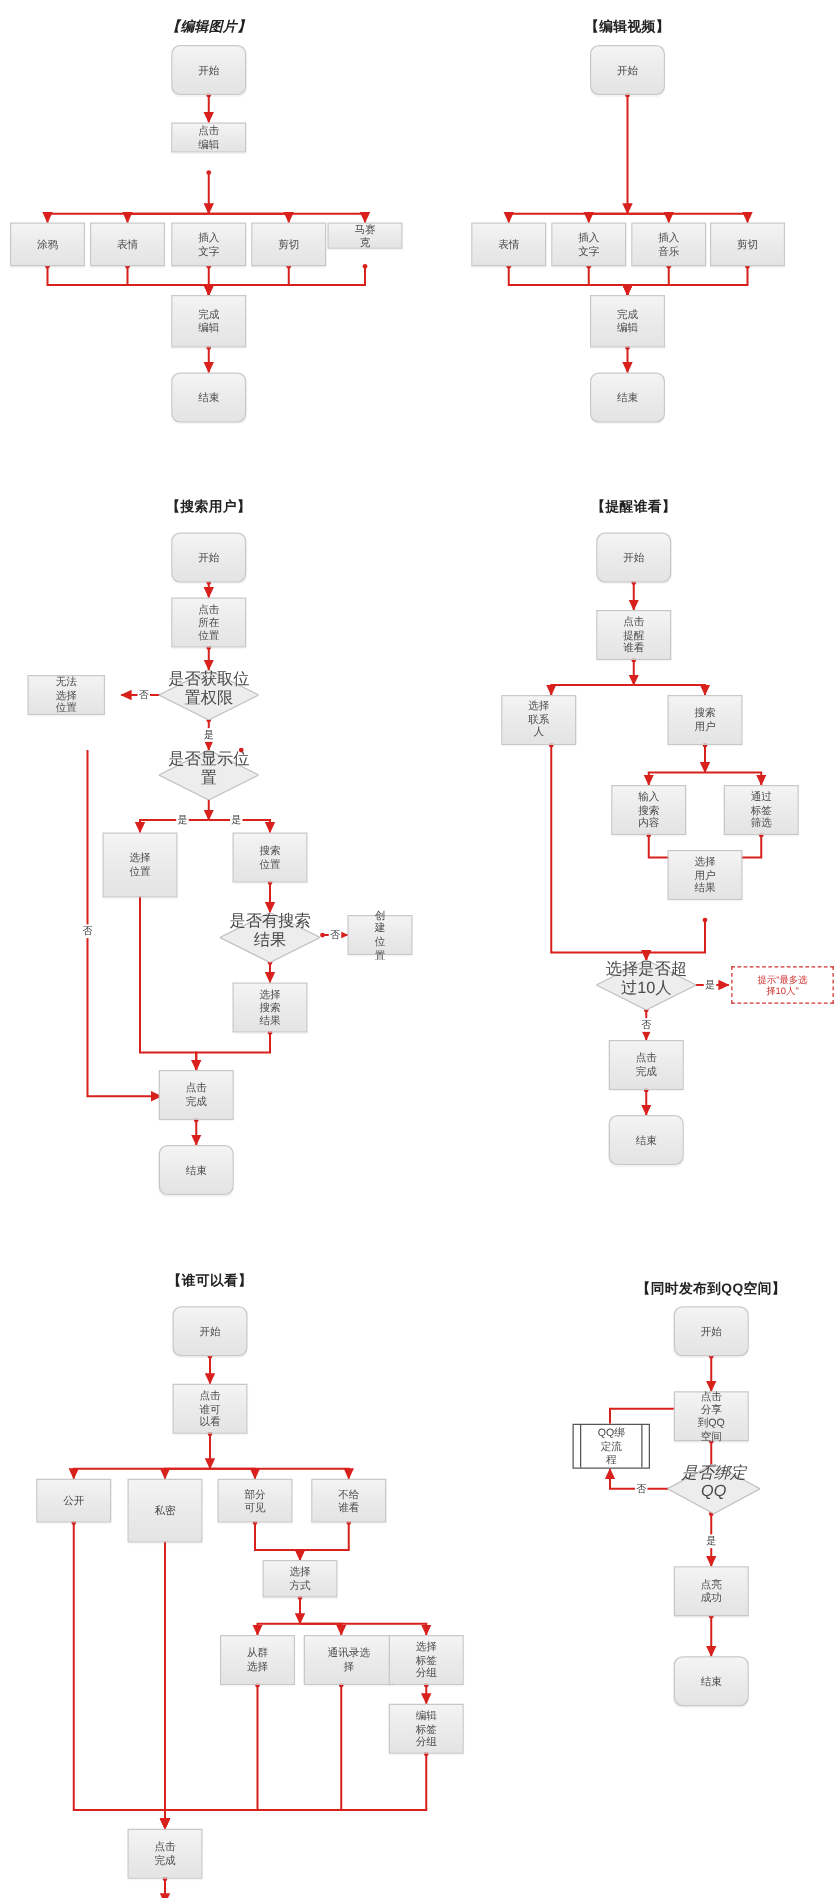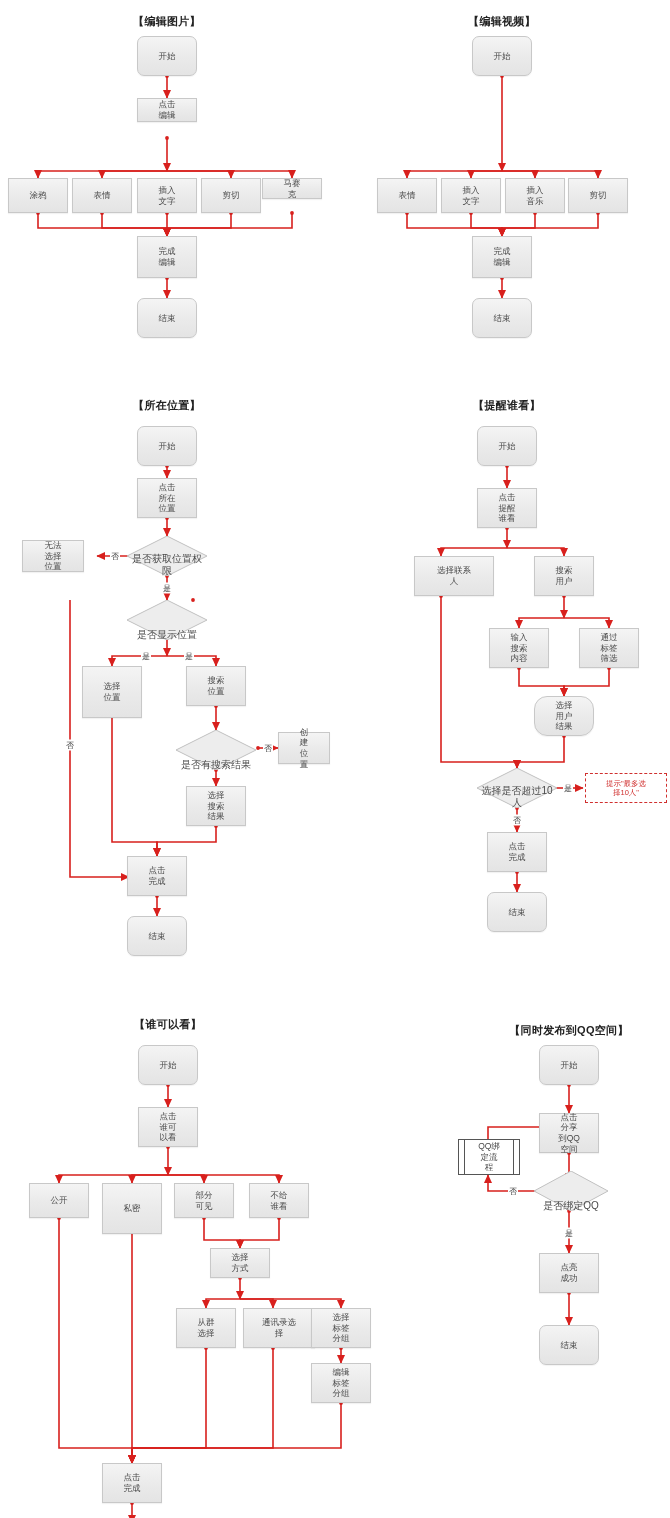--- a/index.html
+++ b/index.html
@@ -33,38 +33,38 @@
     content:"";position:absolute;top:0;bottom:0;width:0;border-left:1px solid #555;
   }
   .node.predef::before{left:5px;}
   .node.predef::after{right:5px;}
   .node.note{
     background:transparent;border:1px dashed #d0302f;color:#d0302f;
     box-shadow:none;font-size:7.5px;
   }
   .diamond{
     position:absolute;box-sizing:border-box;
-    display:flex;align-items:flex-end;justify-content:center;text-align:center;
-    font-size:10px;line-height:1.15;color:#4a4a4a;
+    display:flex;align-items:flex-start;justify-content:center;text-align:center;
+    font-size:13px;line-height:1.15;color:#4a4a4a;
   }
   .diamond .dshape{
     position:absolute;left:0;top:0;width:100%;height:100%;
   }
   .diamond .dtext{position:relative;z-index:2;padding:0 2px;}
   .elabel{
     position:absolute;font-size:8px;color:#3a3a3a;
     background:#fff;padding:0 1px;white-space:nowrap;
     transform:translate(-50%,-50%);
   }
 </style>
 </head>
 <body>
 
 <div class="chart" style="left:0;top:0;width:335px;height:350px;">
-  <div class="title" style="left:167px;top:14px;">【编辑图片】</div>
+  <div class="title" style="left:167px;top:14px;font-style:italic;">【编辑图片】</div>
 
   <svg class="links" width="335" height="350">
     <defs>
       <marker id="ar1" markerWidth="7" markerHeight="7" refX="5.2" refY="3" orient="auto">
         <path d="M0,0.4 L5.6,3 L0,5.6 z" fill="#d8201d"></path>
       </marker>
     </defs>
     <g stroke="#d8201d" stroke-width="1.6" fill="none" marker-end="url(#ar1)">
       <path d="M167,76 L167,98"></path>
       <path d="M167,138 L167,171"></path>
@@ -131,21 +131,21 @@
   <div class="node round" style="left:137px;top:36px;width:60px;height:40px;">开始</div>
   <div class="node" style="left:42px;top:178px;width:60px;height:35px;">表情</div>
   <div class="node" style="left:106px;top:178px;width:60px;height:35px;">插入文字</div>
   <div class="node" style="left:170px;top:178px;width:60px;height:35px;">插入音乐</div>
   <div class="node" style="left:233px;top:178px;width:60px;height:35px;">剪切</div>
   <div class="node" style="left:137px;top:236px;width:60px;height:42px;">完成编辑</div>
   <div class="node round" style="left:137px;top:298px;width:60px;height:40px;">结束</div>
 </div>
 
 <div class="chart" style="left:0;top:390px;width:335px;height:580px;">
-  <div class="title" style="left:167px;top:8px;">【所在位置】</div>
+  <div class="title" style="left:167px;top:8px;">【搜索用户】</div>
 
   <svg class="links" width="335" height="580">
     <g stroke="#d8201d" stroke-width="1.6" fill="none" marker-end="url(#ar1)">
       <path d="M167,76 L167,88"></path>
       <path d="M167,128 L167,146"></path>
       <path d="M141,166 L97,166"></path>
       <path d="M167,186 L167,210"></path>
       <path d="M167,230 L167,266"></path>
       <path d="M167,266 L112,266 L112,276"></path>
       <path d="M167,266 L216,266 L216,276"></path>
@@ -242,25 +242,25 @@
       <circle cx="229" cy="346" r="1.9"></circle>
         <circle cx="106" cy="206" r="1.9"></circle>
       <circle cx="216" cy="398" r="1.9"></circle>
       <circle cx="182" cy="418" r="1.9"></circle>
       <circle cx="182" cy="482" r="1.9"></circle>
     </g>
   </svg>
 
   <div class="node round" style="left:142px;top:36px;width:60px;height:40px;">开始</div>
   <div class="node" style="left:142px;top:98px;width:60px;height:40px;">点击提醒谁看</div>
-  <div class="node" style="left:79px;top:166px;width:80px;height:40px;">选择联系人</div>
+  <div class="node" style="left:66px;top:166px;width:60px;height:40px;font-family:Liberation Mono, monospace;">选择联系人</div>
   <div class="node" style="left:199px;top:166px;width:60px;height:40px;">搜索用户</div>
   <div class="node" style="left:154px;top:238px;width:60px;height:40px;">输入搜索内容</div>
   <div class="node" style="left:244px;top:238px;width:60px;height:40px;">通过标签筛选</div>
-  <div class="node" style="left:199px;top:306px;width:60px;height:40px;border-radius:13px;">选择用户结果</div>
+  <div class="node" style="left:199px;top:290px;width:60px;height:40px;">选择用户结果</div>
 
   <div class="diamond" style="left:142px;top:378px;width:80px;height:40px;">
     <svg class="dshape" viewBox="0 0 80 40" preserveAspectRatio="none">
       <polygon points="40,0 80,20 40,40 0,20" fill="#ededed" stroke="#c0c0c0" stroke-width="1"></polygon>
     </svg>
     <span class="dtext">选择是否超过10人</span>
   </div>
   <div class="elabel" style="left:233px;top:398px;">是</div>
   <div class="elabel" style="left:182px;top:430px;">否</div>
   <div class="node note" style="left:250px;top:383px;width:82px;height:30px;">提示"最多选择10人"</div>
@@ -343,21 +343,21 @@
       <circle cx="113" cy="186" r="1.9"></circle>
       <circle cx="139" cy="206" r="1.9"></circle>
       <circle cx="139" cy="288" r="1.9"></circle>
     </g>
   </svg>
 
   <div class="node round" style="left:109px;top:40px;width:60px;height:40px;">开始</div>
   <div class="node" style="left:109px;top:108px;width:60px;height:40px;">点击分享到QQ空间</div>
   <div class="node predef" style="left:28px;top:134px;width:62px;height:36px;">QQ绑定流程</div>
 
-  <div class="diamond" style="left:104px;top:166px;width:74px;height:40px;">
+  <div class="diamond" style="left:104px;top:166px;width:74px;height:40px;font-style:italic;">
     <svg class="dshape" viewBox="0 0 74 40" preserveAspectRatio="none">
       <polygon points="37,0 74,20 37,40 0,20" fill="#ededed" stroke="#c0c0c0" stroke-width="1"></polygon>
     </svg>
     <span class="dtext">是否绑定QQ</span>
   </div>
   <div class="elabel" style="left:83px;top:186px;">否</div>
   <div class="elabel" style="left:139px;top:228px;">是</div>
 
   <div class="node" style="left:109px;top:248px;width:60px;height:40px;">点亮成功</div>
   <div class="node round" style="left:109px;top:320px;width:60px;height:40px;">结束</div>

